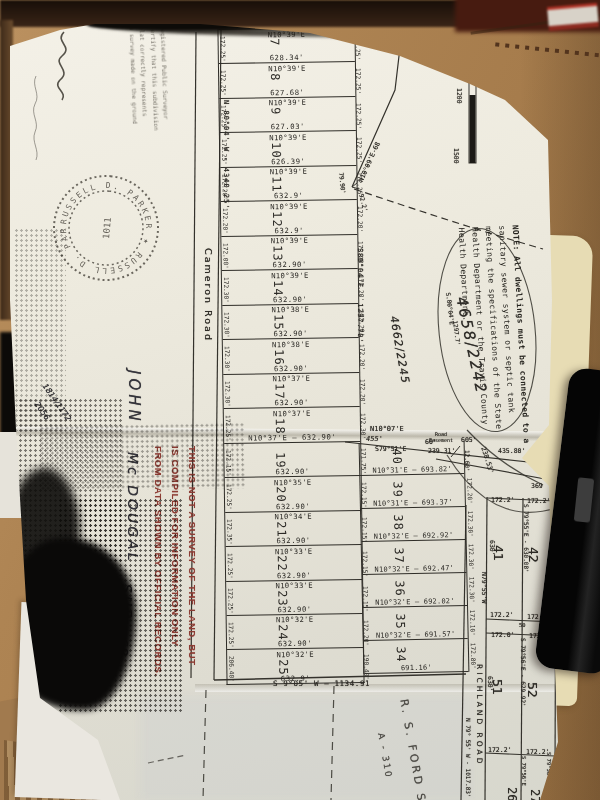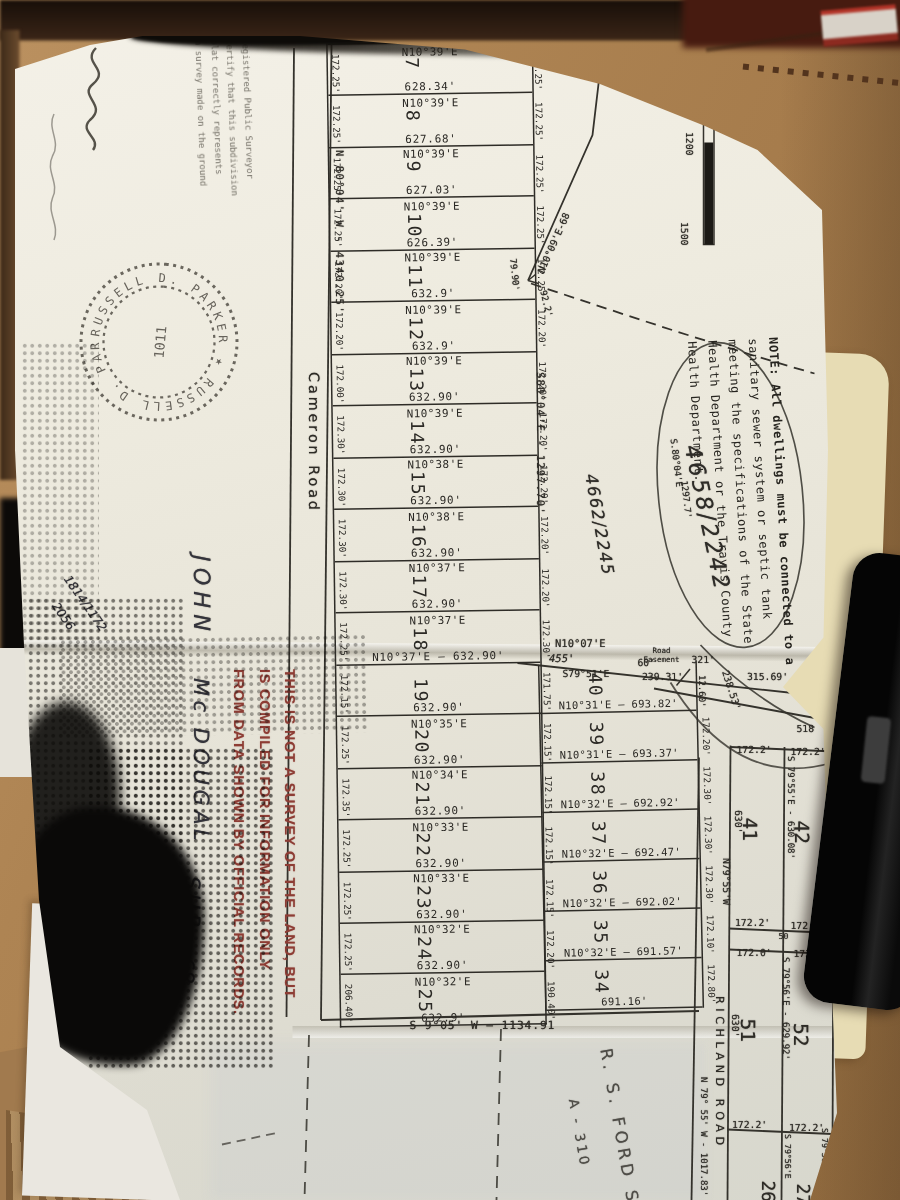--- a/index.html
+++ b/index.html
@@ -198,29 +198,29 @@
 
     <span class="lbl scl r90" style="left:466px;top:30px;">00</span>
     <span class="lbl scl r90" style="left:463px;top:88px;">1200</span>
     <span class="lbl scl r90" style="left:460px;top:148px;">1500</span>
 
     <span class="lbl" style="left:370px;top:425px;font-size:7px;">N10°07'E</span>
     <span class="lbl" style="left:366px;top:435px;font-size:7px;font-style:italic;">455'</span>
     <span class="lbl" style="left:375px;top:445px;font-size:6.5px;">S79°51'E</span>
     <span class="lbl" style="left:425px;top:438px;font-size:6.5px;">60'</span>
     <span class="lbl" style="left:428px;top:447px;font-size:6.5px;text-align:right;">239.31'</span>
-    <span class="lbl" style="left:461px;top:436px;font-size:6.5px;">321'</span>
+    <span class="lbl" style="left:461px;top:436px;font-size:6.5px;">605'</span>
     <span class="lbl r90" style="left:471px;top:450px;font-size:6px;">12.60'</span>
-    <span class="lbl" style="left:498px;top:447px;font-size:6.5px;">315.69'</span>
+    <span class="lbl" style="left:498px;top:447px;font-size:6.5px;">435.80'</span>
     <span class="lbl" style="left:487px;top:446px;font-size:6.5px;transform:rotate(72deg);transform-origin:0 0;">238.53'</span>
     <span class="lbl" style="left:424px;top:431px;font-size:5px;width:34px;white-space:normal;text-align:center;">Road Easement</span>
     <span class="lbl" style="left:357px;top:180px;font-size:6.5px;transform:rotate(-66deg);transform-origin:0 0;">N10°09'E-68</span>
     <span class="lbl" style="left:345px;top:172px;font-size:6px;transform:rotate(84deg);transform-origin:0 0;">79.90'</span>
     <span class="lbl" style="left:365px;top:193px;font-size:6px;transform:rotate(76deg);transform-origin:0 0;">92.2'</span>
-    <span class="lbl" style="left:531px;top:482px;font-size:6.5px;">518</span>
+    <span class="lbl" style="left:531px;top:482px;font-size:6.5px;">369</span>
 
     <span class="lbl" style="left:491px;top:496px;font-size:6.5px;">172.2'</span>
     <span class="lbl" style="left:527px;top:497px;font-size:6.5px;">172.2'</span>
     <span class="lbl r90" style="left:506px;top:545px;font-size:13px;">41</span>
     <span class="lbl r90" style="left:541px;top:547px;font-size:13px;">42</span>
     <span class="lbl r90" style="left:496px;top:540px;font-size:6.5px;">630'</span>
     <span class="lbl r90" style="left:530px;top:504px;font-size:6px;">S 79°55'E - 630.08'</span>
     <span class="lbl" style="left:490px;top:611px;font-size:6.5px;">172.2'</span>
     <span class="lbl" style="left:527px;top:613px;font-size:6.5px;">172.2'</span>
     <span class="lbl" style="left:519px;top:622px;font-size:5.5px;">50</span>

